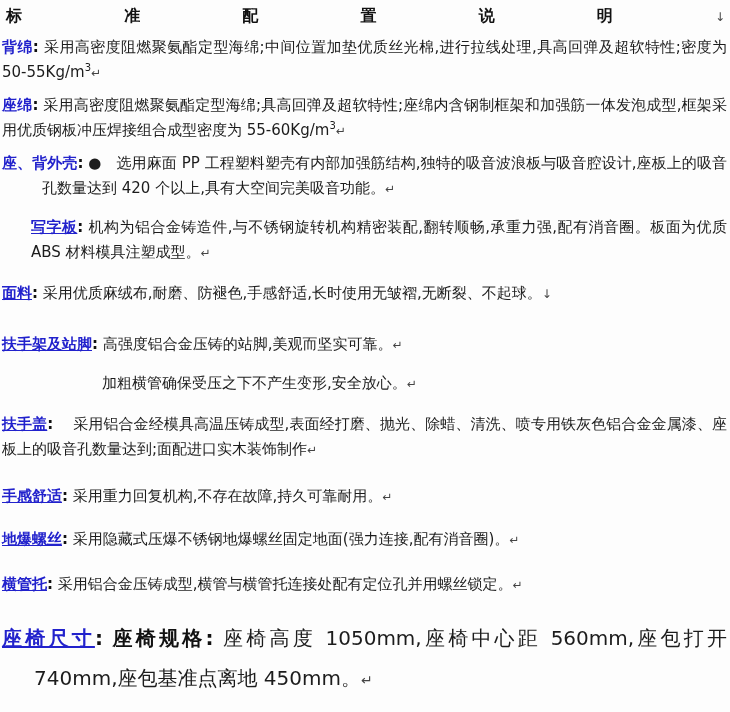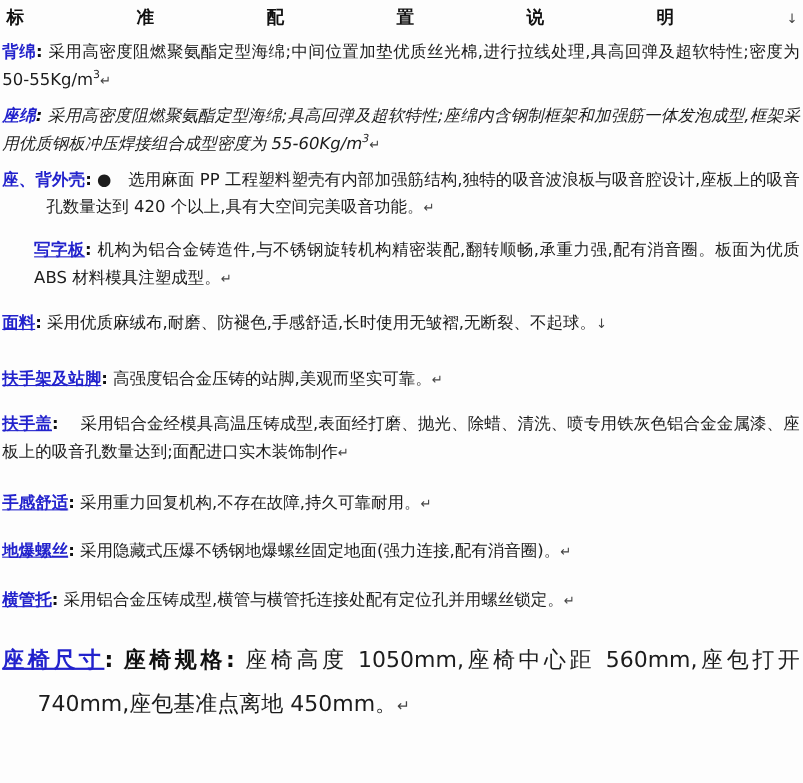--- a/index.html
+++ b/index.html
@@ -23,21 +23,21 @@
   .para { margin:0; text-align:justify; }
   .label { color:#2222cc; font-weight:bold; }
   .label.u { text-decoration:underline; text-decoration-color:#2222cc; }
   .colon { color:#111; font-weight:bold; }
   .bold-black { color:#111; font-weight:bold; }
   .mark { color:#444; font-size:12px; font-weight:normal; }
   sup { font-size:10px; line-height:0; }
 
   
   .m-beimian     { margin-top:5px;  }
-  .m-zuomian     { margin-top:7px;font-style:italic;  }
+  .m-zuomian     { margin-top:7px;  }
   .m-waike       { margin-top:7px;  padding-left:40px; text-indent:-40px; }
   .m-xiezibain   { margin-top:13px;margin-left:29px; }
   .m-mianliao    { margin-top:15px; }
   .m-fushoujia   { margin-top:25px; }
   .m-jiacu       { margin-top:13px; margin-left:100px; }
   .m-fushougai   { margin-top:15px; }
   .m-huifu       { margin-top:21px; }
   .m-dibao       { margin-top:17px; }
   .m-hengguan    { margin-top:19px; }
   .m-chicun      { margin-top:20px; font-size:20px; line-height:40px;
@@ -82,20 +82,23 @@
   <p class="para m-mianliao">
     <span class="label u">面料</span><span class="colon">:</span>
     <span>采用优质麻绒布,耐磨、防褪色,手感舒适,长时使用无皱褶,无断裂、不起球。</span><span class="mark">↓</span>
   </p>
 
   <p class="para m-fushoujia">
     <span class="label u">扶手架及站脚</span><span class="colon">:</span>
     <span>高强度铝合金压铸的站脚,美观而坚实可靠。</span><span class="mark">↵</span>
   </p>
 
+  <p class="para m-jiacu">
+    <span>加粗横管确保受压之下不产生变形,安全放心。</span><span class="mark">↵</span>
+  </p>
 
   <p class="para m-fushougai">
     <span class="label u">扶手盖</span><span class="colon">:</span>
     <span>　采用铝合金经模具高温压铸成型,表面经打磨、抛光、除蜡、清洗、喷专用铁灰色铝合金金属漆、座板上的吸音孔数量达到;面配进口实木装饰制作</span><span class="mark">↵</span>
   </p>
 
   <p class="para m-huifu">
     <span class="label u">手感舒适</span><span class="colon">:</span>
     <span>采用重力回复机构,不存在故障,持久可靠耐用。</span><span class="mark">↵</span>
   </p>

